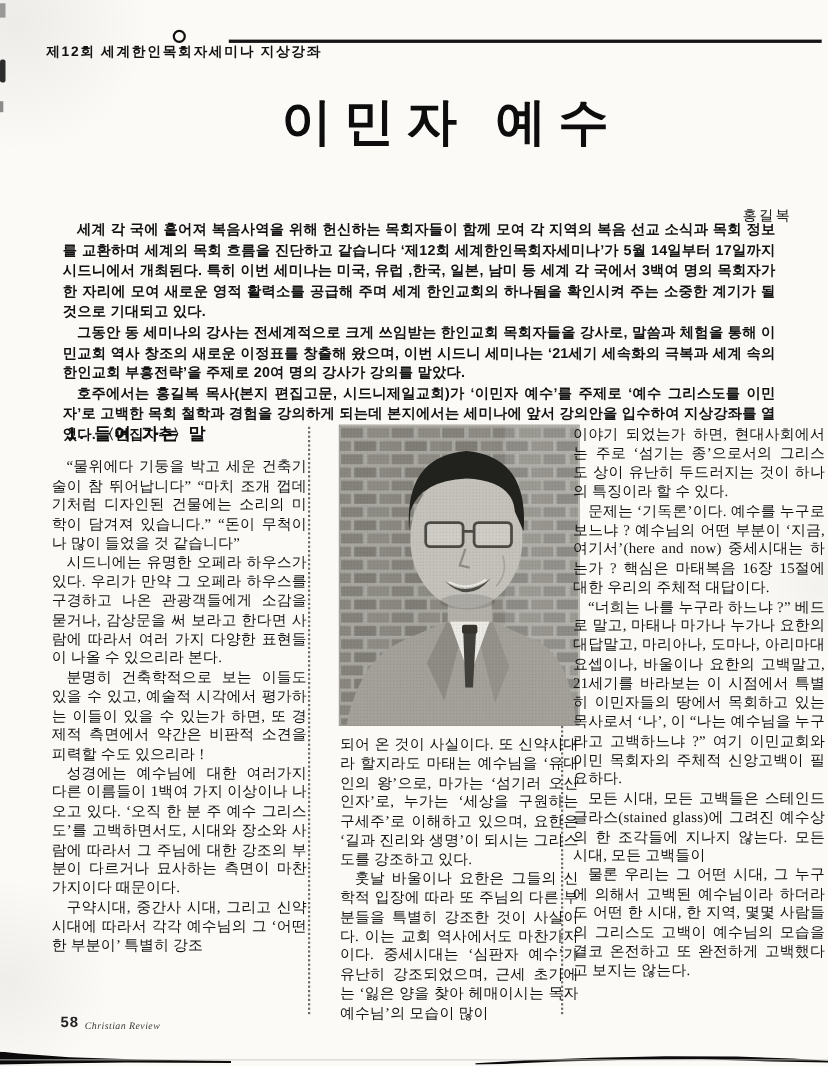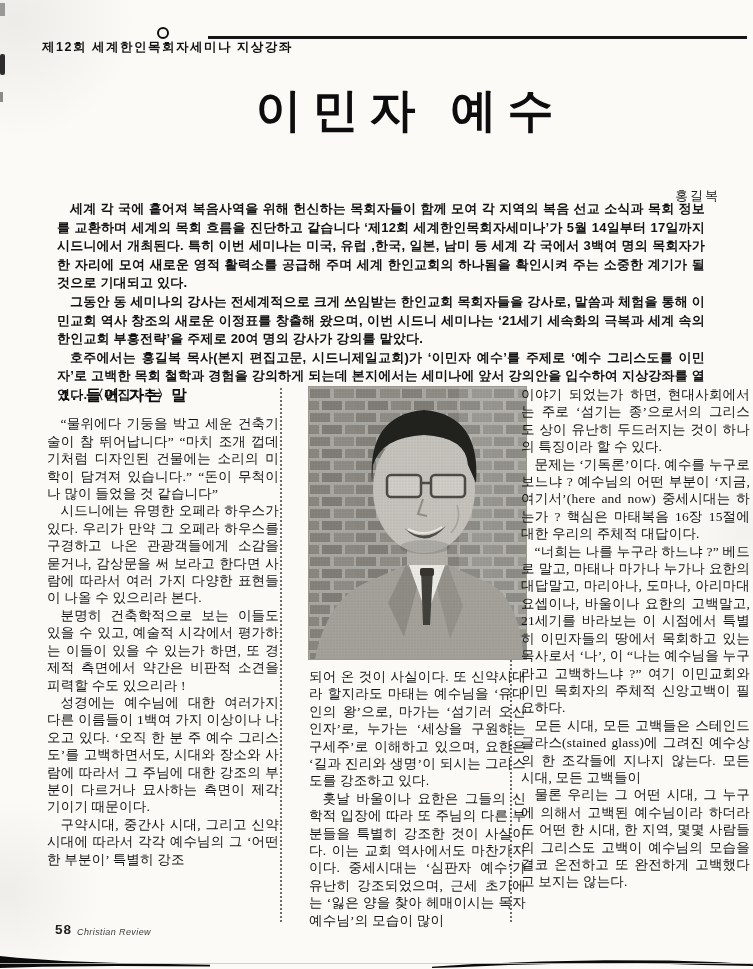--- a/index.html
+++ b/index.html
@@ -71,21 +71,21 @@
   .divider-2{left:510px;}
   .photo{
     display:block;width:217px;height:272px;margin:1px 0 9px 0;
     outline:1px solid #9a988f;
     filter:contrast(1.02);
   }
   
   .footer{position:absolute;left:55px;top:922px;display:flex;align-items:flex-end;}
   .footer .pageno{font-size:13.5px;font-weight:600;color:#222;letter-spacing:1px;}
   .footer .journal{
-    font-family:Liberation Sans, sans-serif;font-style:italic;
+    font-family:Liberation Serif, serif;font-style:italic;
     font-size:9px;color:#3a3a3a;margin-left:5px;letter-spacing:0.4px;
   }
   
   .art{position:absolute;background:#0b0b0b;}
   .art-bl{
     left:0;top:956px;width:210px;height:12px;
     clip-path:polygon(0 0,8% 14%,30% 42%,60% 60%,100% 72%,100% 87%,55% 83%,20% 90%,0 100%);
   }
   .art-br{
     left:432px;top:957px;width:321px;height:11px;
@@ -117,21 +117,21 @@
   </section>
 
   <div class="divider divider-1"></div>
   <div class="divider divider-2"></div>
 
   <div class="col col-left">
     <h2 class="sec-heading">1. 들어 가는 말</h2>
     <p>“물위에다 기둥을 박고 세운 건축기술이 참 뛰어납니다” “마치 조개 껍데기처럼 디자인된 건물에는 소리의 미학이 담겨져 있습니다.” “돈이 무척이나 많이 들었을 것 같습니다”</p>
     <p>시드니에는 유명한 오페라 하우스가 있다. 우리가 만약 그 오페라 하우스를 구경하고 나온 관광객들에게 소감을 묻거나, 감상문을 써 보라고 한다면 사람에 따라서 여러 가지 다양한 표현들이 나올 수 있으리라 본다.</p>
     <p>분명히 건축학적으로 보는 이들도 있을 수 있고, 예술적 시각에서 평가하는 이들이 있을 수 있는가 하면, 또 경제적 측면에서 약간은 비판적 소견을 피력할 수도 있으리라 !</p>
-    <p>성경에는 예수님에 대한 여러가지 다른 이름들이 1백여 가지 이상이나 나오고 있다. ‘오직 한 분 주 예수 그리스도’를 고백하면서도, 시대와 장소와 사람에 따라서 그 주님에 대한 강조의 부분이 다르거나 묘사하는 측면이 제각기이기 때문이다.</p>
+    <p>성경에는 예수님에 대한 여러가지 다른 이름들이 1백여 가지 이상이나 나오고 있다. ‘오직 한 분 주 예수 그리스도’를 고백하면서도, 시대와 장소와 사람에 따라서 그 주님에 대한 강조의 부분이 다르거나 묘사하는 측면이 마찬가지이다 때문이다.</p>
     <p>구약시대, 중간사 시대, 그리고 신약시대에 따라서 각각 예수님의 그 ‘어떤 한 부분이’ 특별히 강조</p>
   </div>
 
   <div class="col col-mid">
     <svg class="photo" viewBox="0 0 217 272" xmlns="http://www.w3.org/2000/svg" aria-hidden="true">
       <defs>
         <pattern id="bricks" width="46" height="24" patternUnits="userSpaceOnUse">
           <rect width="46" height="24" fill="#a7a6a0"></rect>
           <rect x="1" y="2" width="20" height="9" fill="#84827b"></rect>
           <rect x="25" y="2" width="20" height="9" fill="#8e8c85"></rect>

